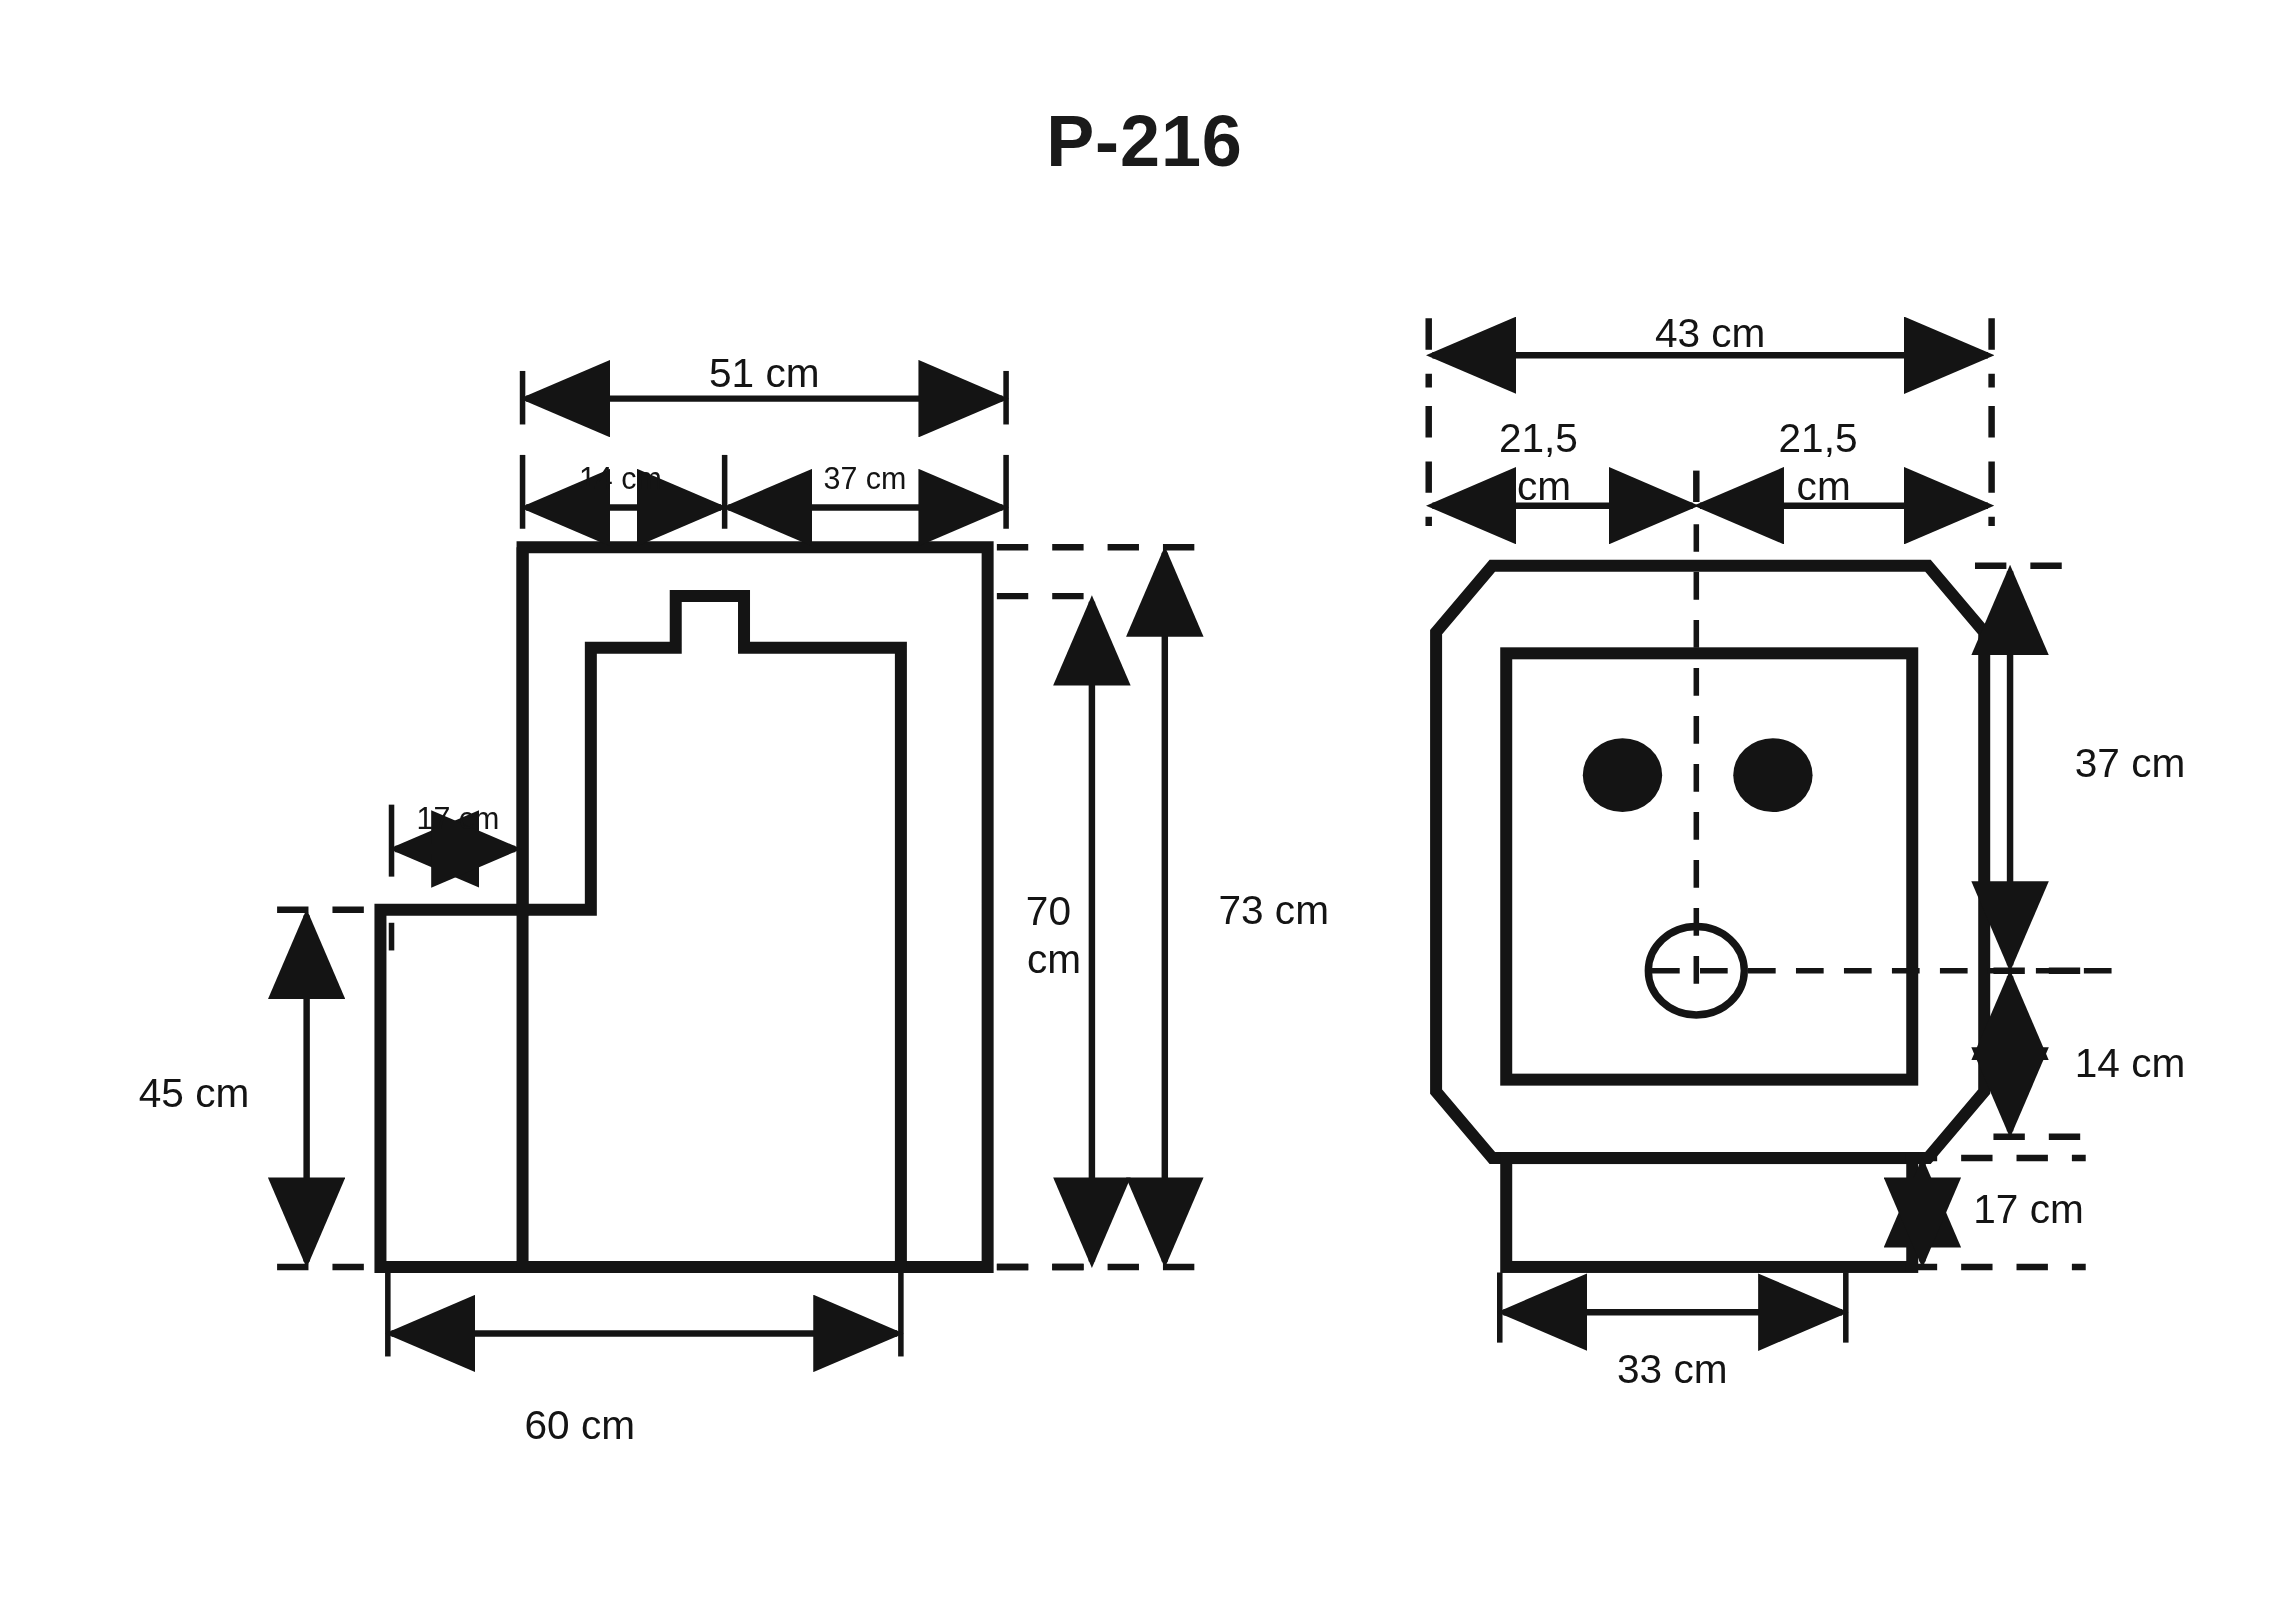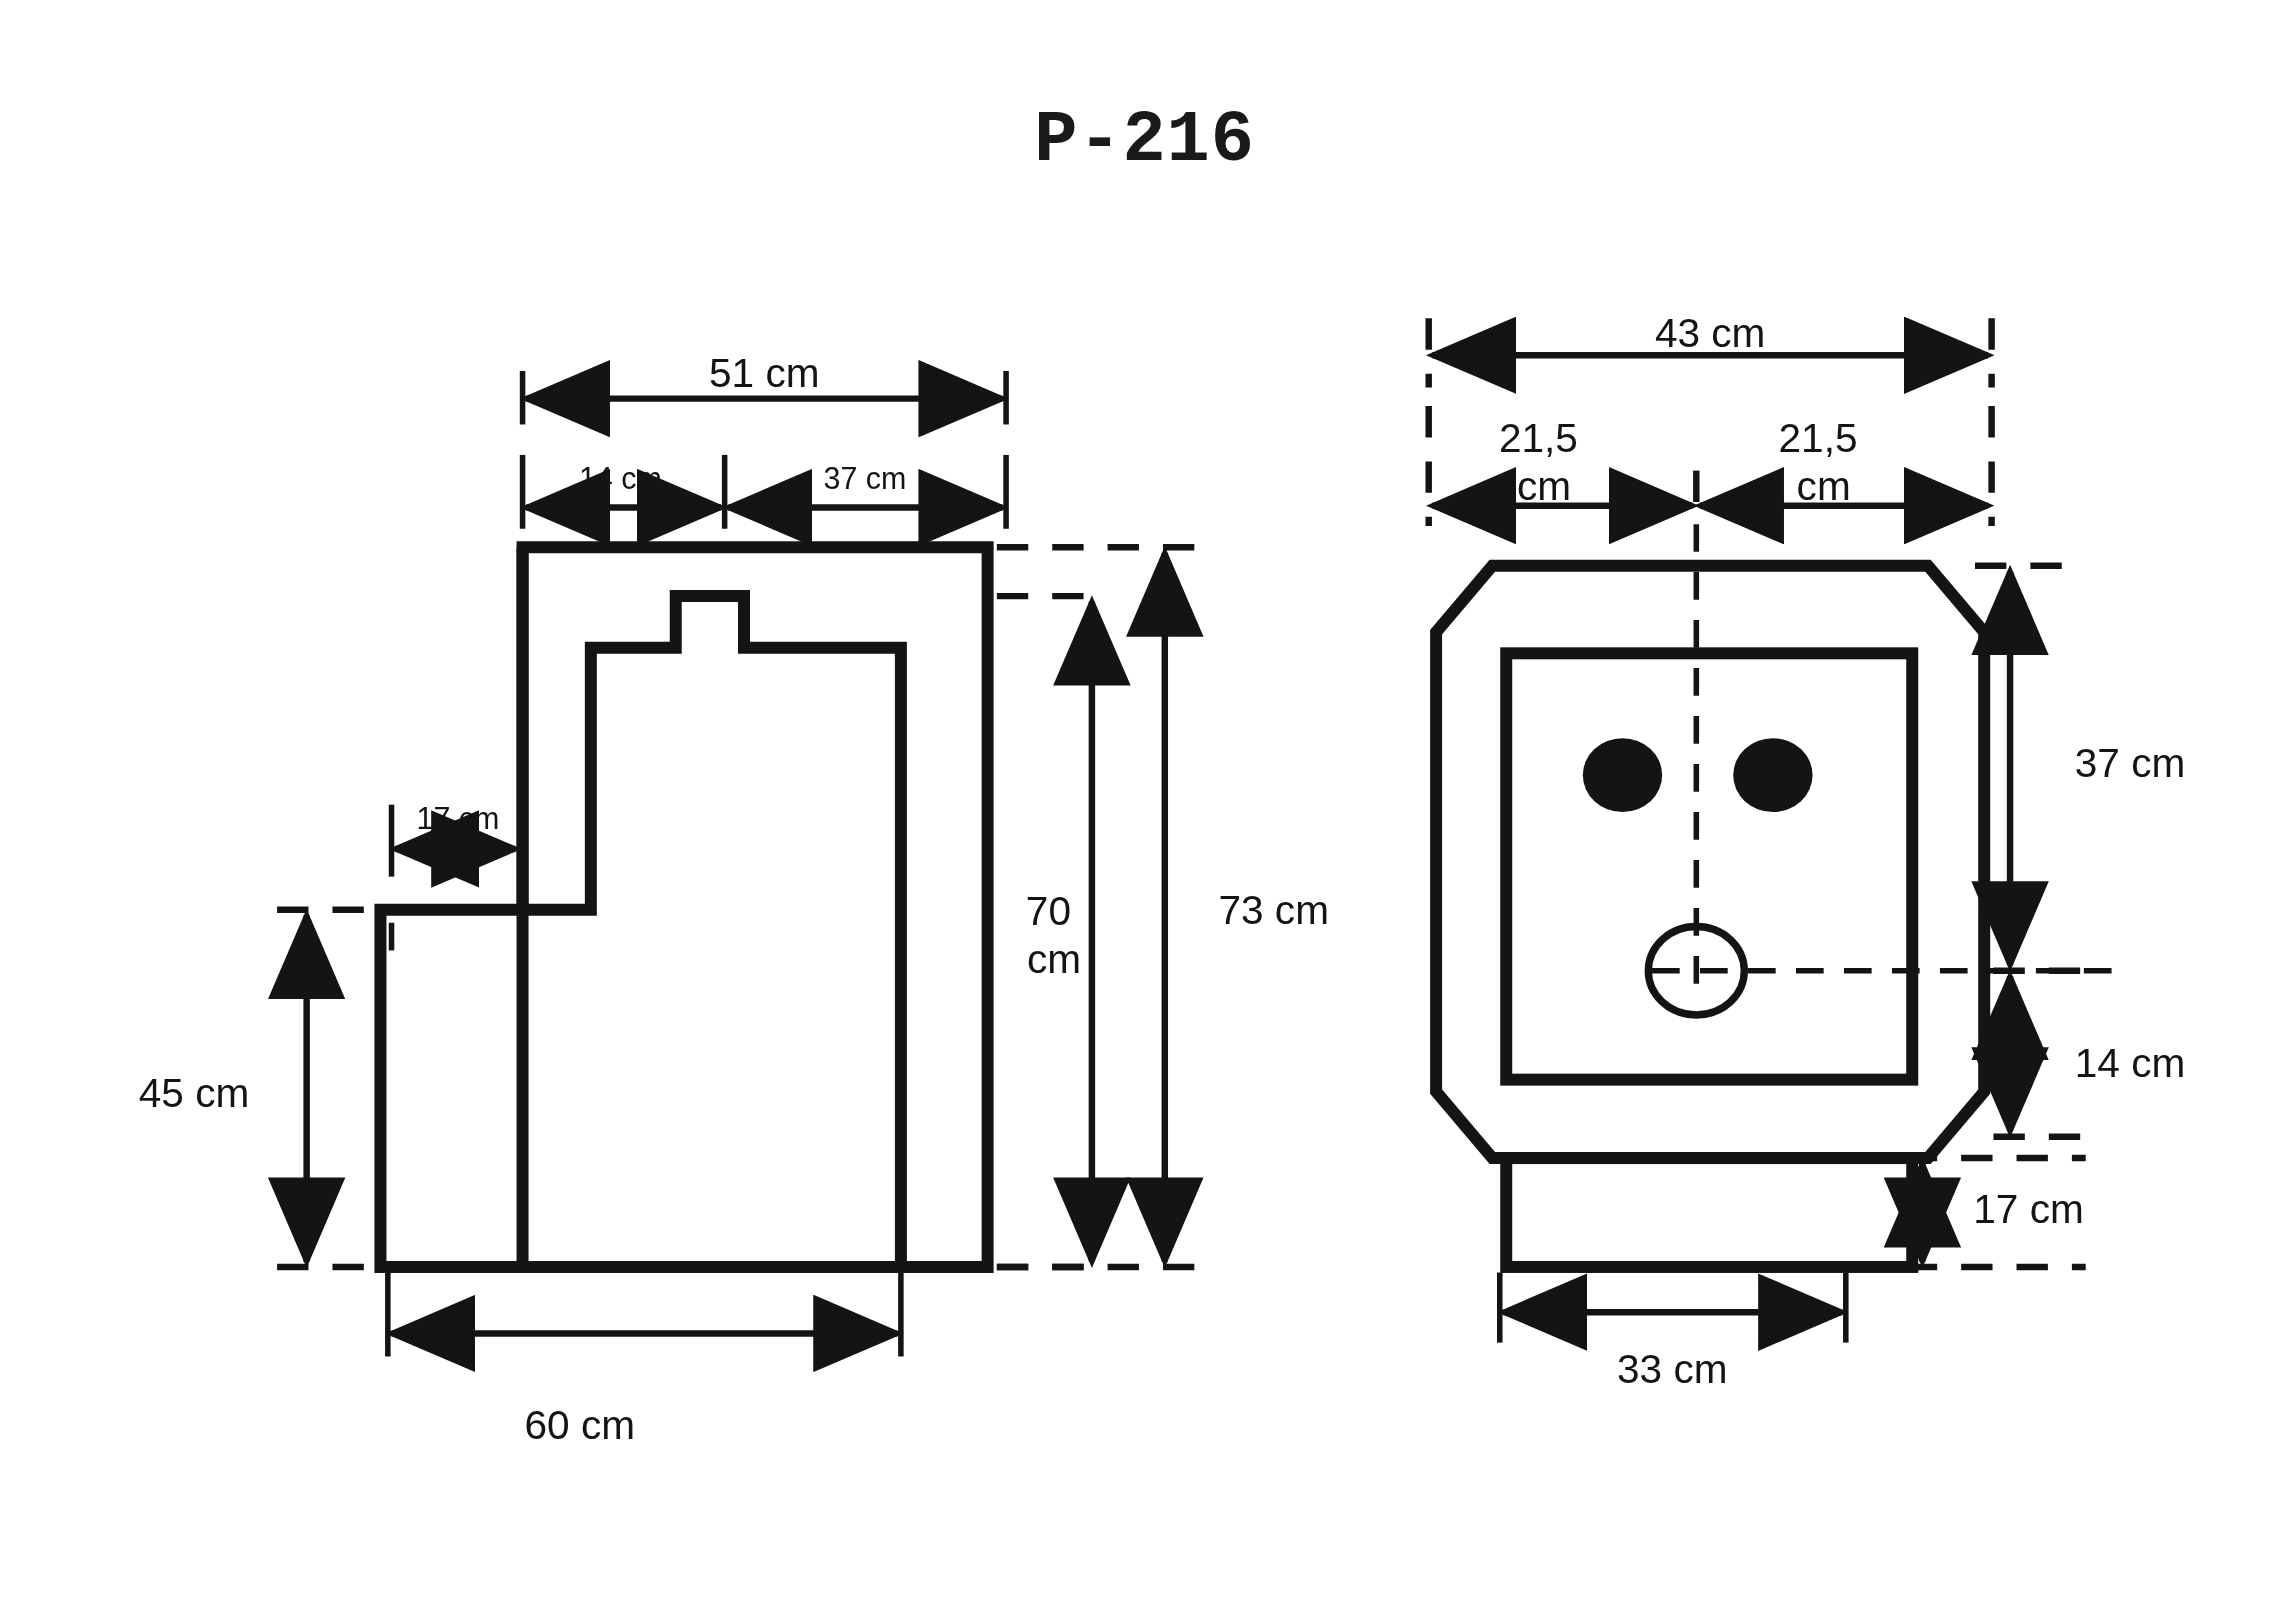--- a/index.html
+++ b/index.html
@@ -23,21 +23,21 @@
   #drawing-title {
     position: absolute;
     left: 0;
     top: 100px;
     width: 2289px;
     text-align: center;
     font-size: 72px;
     font-weight: bold;
     letter-spacing: 0.9px;
     color: #1a1a1a;
-    font-family: Liberation Mono, monospace;
+    font-family: Liberation Sans, sans-serif;
   }
   svg#technical-drawing {
     position: absolute;
     left: 0;
     top: 0;
     width: 2289px;
     height: 1613px;
     display: block;
   }
   .body-outline {

